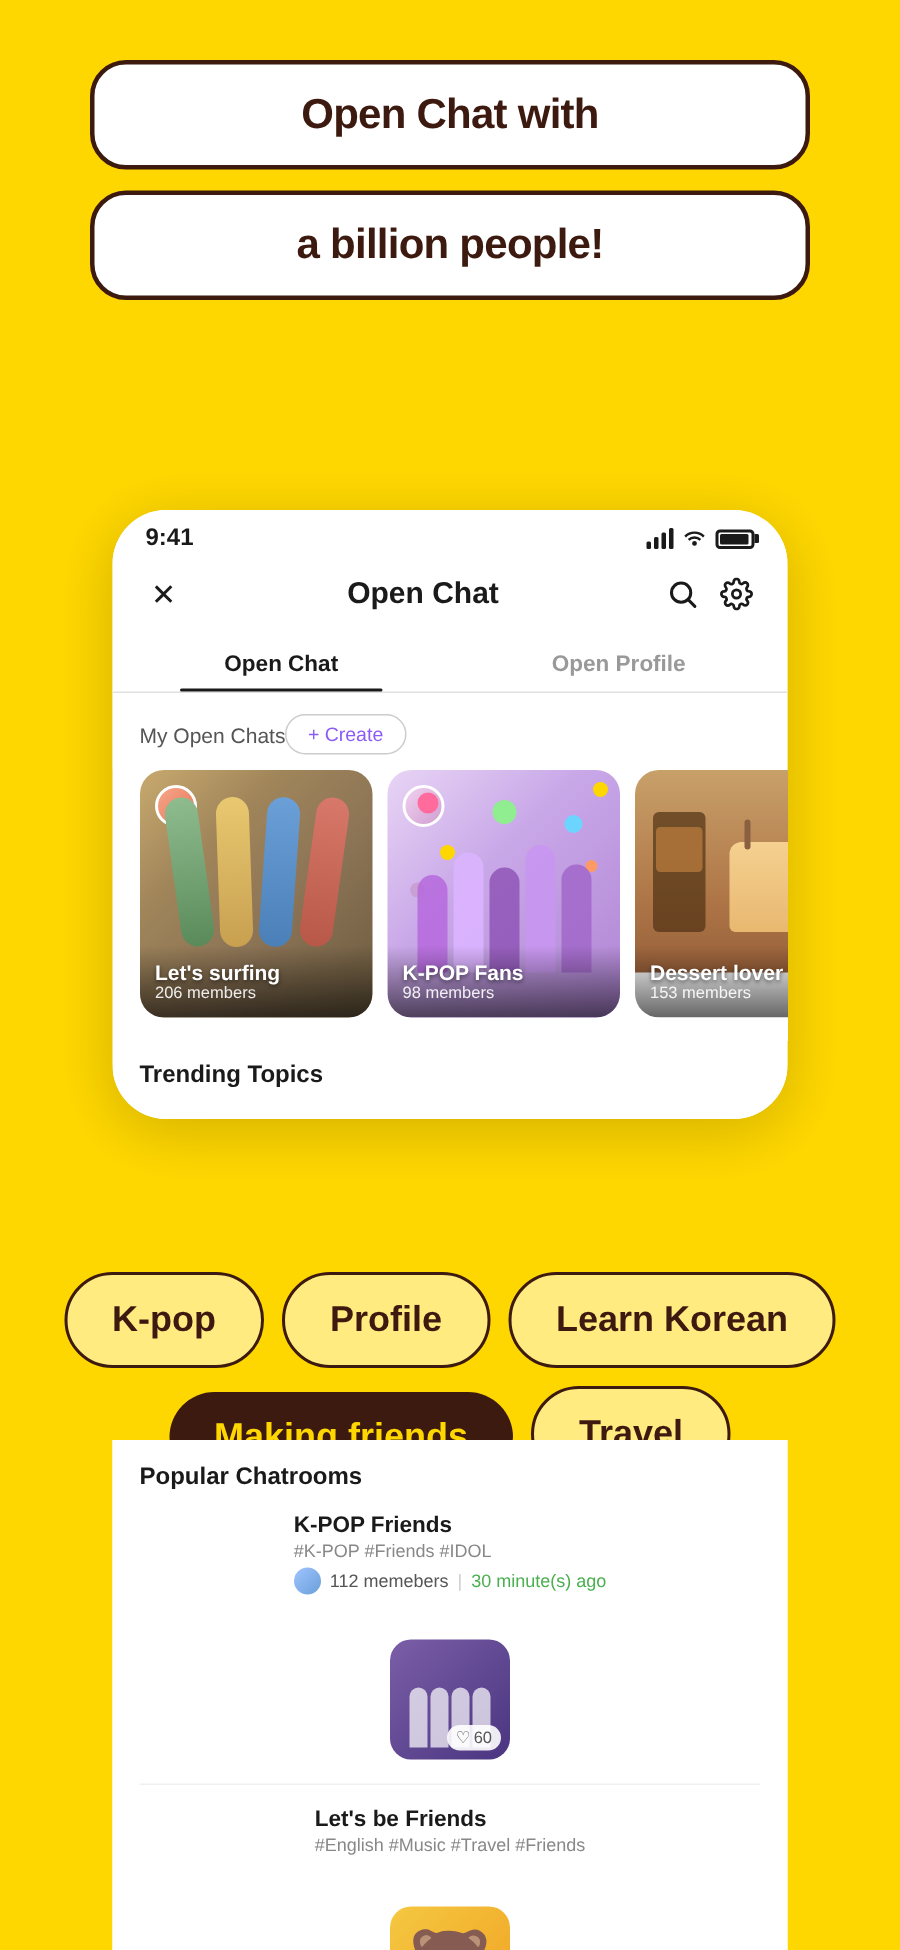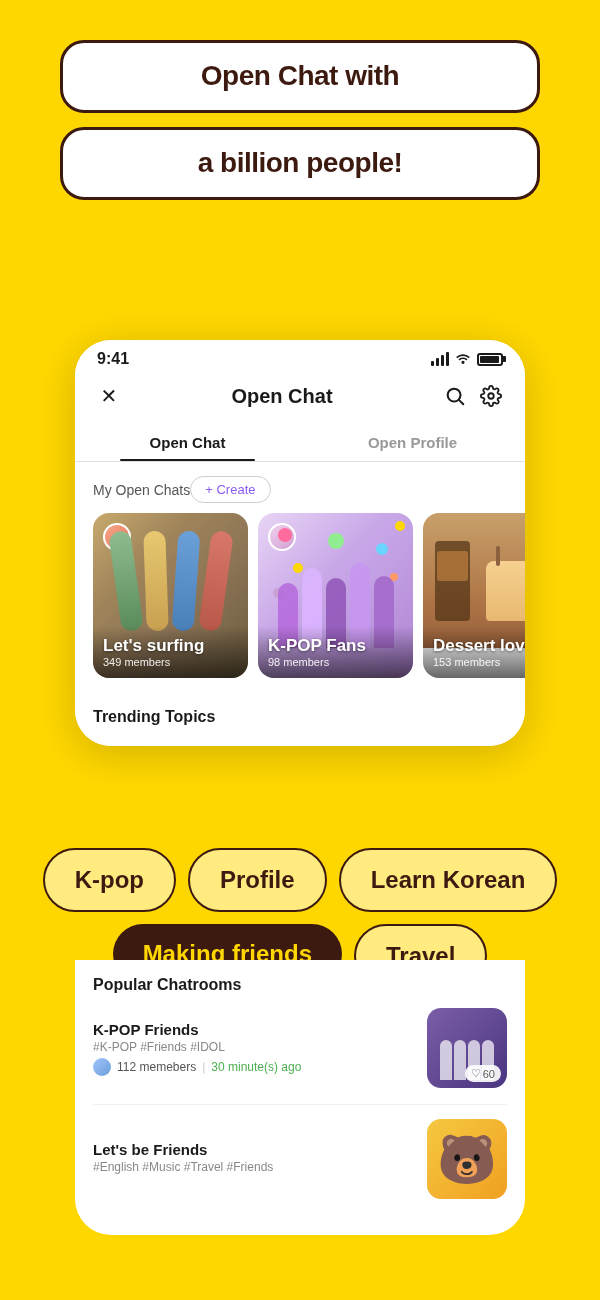--- a/index.html
+++ b/index.html
@@ -259,21 +259,21 @@
       position: absolute;
       bottom: 0;
       left: 0;
       right: 0;
       padding: 10px;
       background: linear-gradient(transparent, rgba(0,0,0,0.6));
       color: white;
     }
 
     .card-title {
-      font-size: 17px;
+      font-size: 14px;
       font-weight: 700;
       color: white;
       text-shadow: 0 1px 3px rgba(0,0,0,0.5);
     }
 
     .card-members {
       font-size: 11px;
       color: rgba(255,255,255,0.9);
     }
 
@@ -305,21 +305,21 @@
       position: absolute;
       top: 848px;
       left: 0;
       right: 0;
       padding: 0 16px;
     }
 
     .topics-row {
       display: flex;
       gap: 12px;
-      align-items: flex-start;
+      align-items: flex-end;
       justify-content: center;
       margin-bottom: 12px;
     }
 
     .topic-pill {
       border-radius: 50px;
       padding: 16px 30px;
       font-size: 24px;
       font-weight: 700;
       cursor: pointer;
@@ -348,20 +348,21 @@
       color: #1a1a1a;
       margin-bottom: 14px;
     }
 
     .chat-room-item {
       display: flex;
       align-items: center;
       gap: 30px;
       margin-bottom: 16px;
       cursor: pointer;
+      flex-direction: column;
     }
 
     .chat-room-info {
       flex: 1;
     }
 
     .room-name {
       font-size: 15px;
       font-weight: 700;
       color: #1a1a1a;
@@ -610,21 +611,21 @@
       <div class="surf-scene">
         <div style="display:flex;gap:8px;align-items:flex-end;">
           <div class="surf-board board-1"></div>
           <div class="surf-board board-2"></div>
           <div class="surf-board board-3"></div>
           <div class="surf-board board-4"></div>
         </div>
       </div>
       <div class="card-overlay">
         <div class="card-title">Let's surfing</div>
-        <div class="card-members">349 members</div>
+        <div class="card-members">206 members</div>
       </div>
     </div>
 
     <div class="chat-card card-kpop">
       <div class="kpop-avatar"></div>
       <div class="card-badge"></div>
 
       <div style="position:absolute;top:0;left:0;right:0;bottom:30px;">
         <div style="position:absolute;top:15px;left:20px;width:14px;height:14px;border-radius:50%;background:#ff6b9d;"></div>
         <div style="position:absolute;top:30px;right:25px;width:12px;height:12px;border-radius:50%;background:#6bd5ff;"></div>

